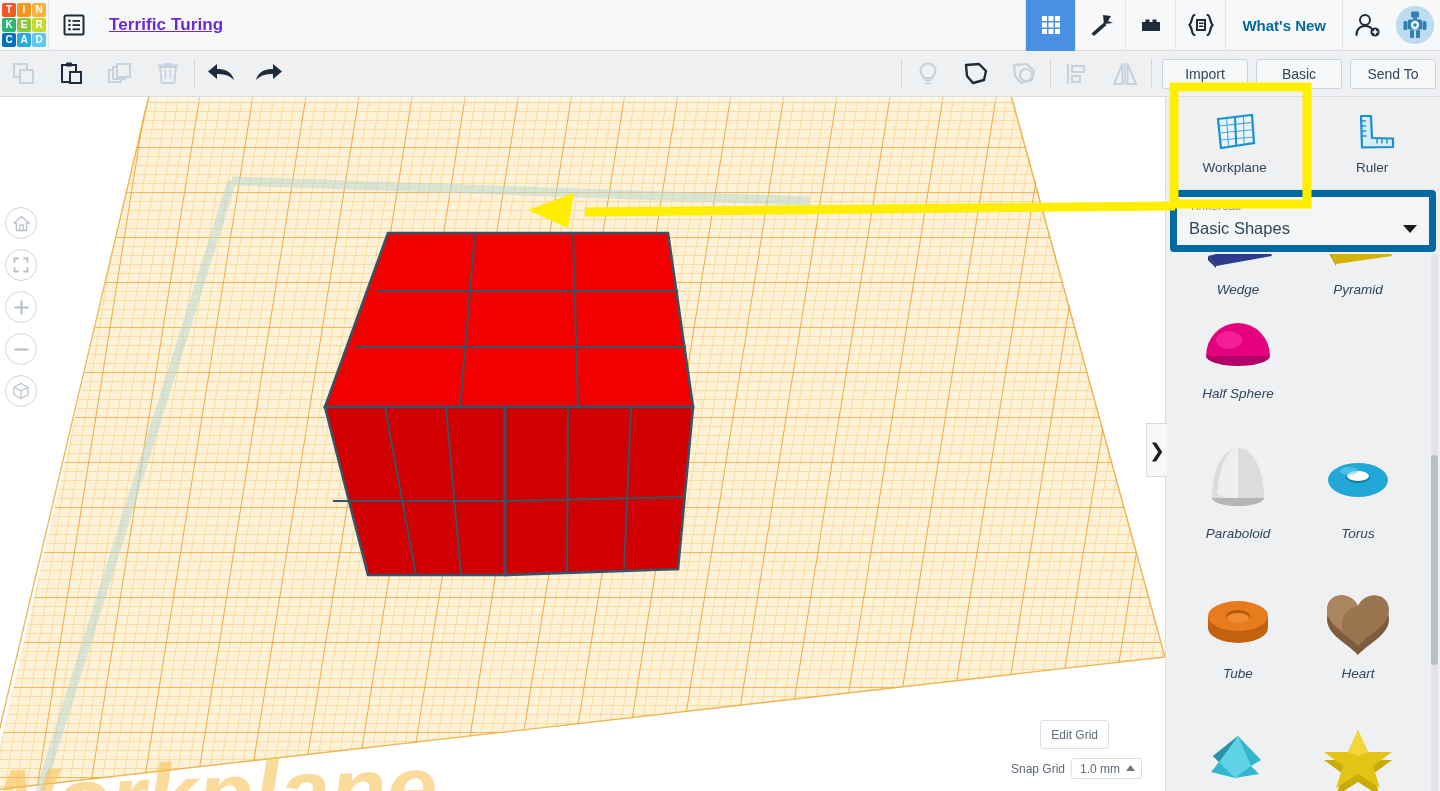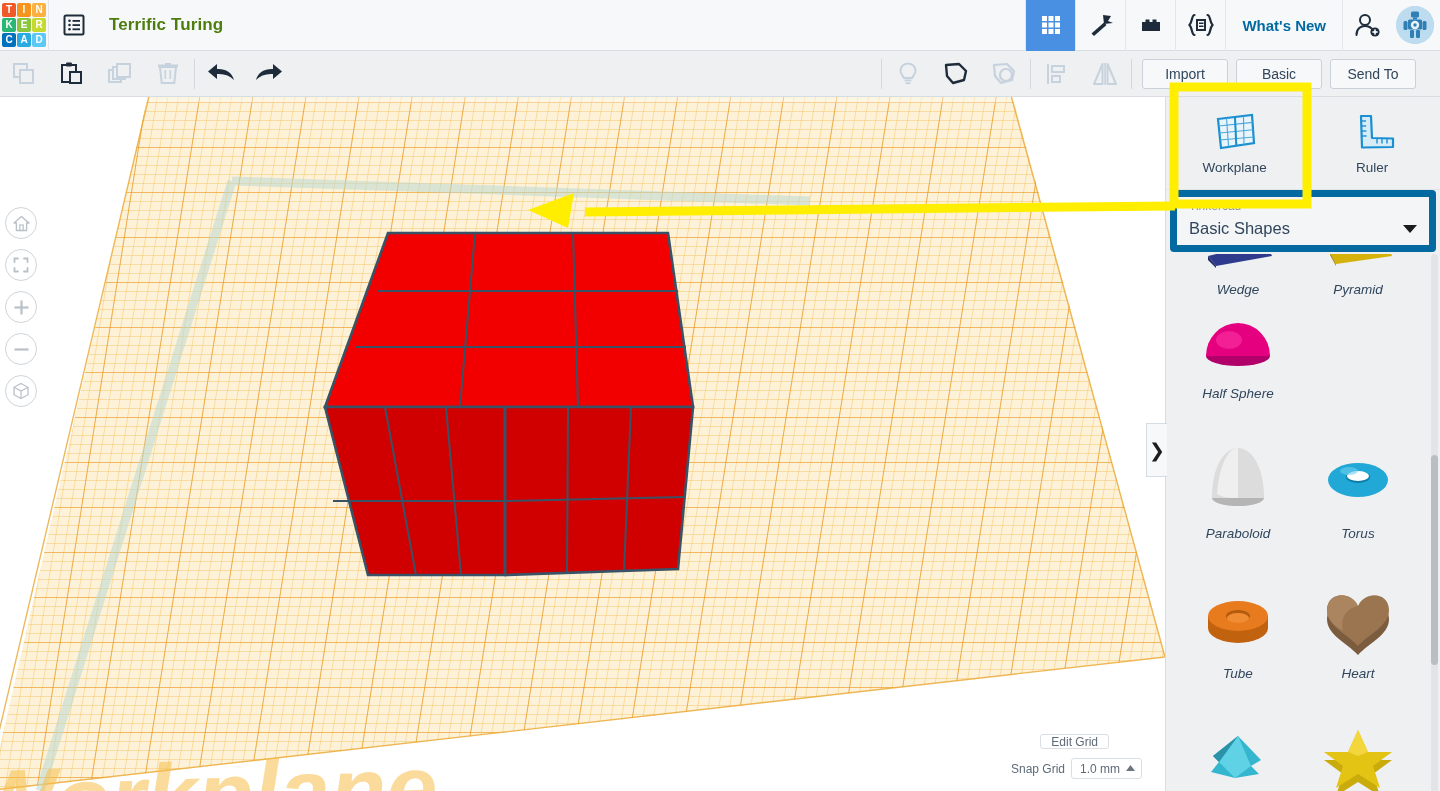--- a/index.html
+++ b/index.html
@@ -26,22 +26,22 @@
     display: flex; align-items: center; justify-content: center;
     color: #fff; font-weight: bold; font-size: 10px; line-height: 1;
     border-radius: 2px; font-family: "Liberation Sans", sans-serif;
   }
   .hdr-sep { width: 1px; height: 51px; background: #e3e6ea; }
   .doclist-btn {
     width: 50px; height: 51px; display: flex; align-items: center; justify-content: center;
     cursor: pointer;
   }
   .title-text {
-    font-size: 17px; font-weight: bold; color: #4d7c0f;
-    margin-left: 10px; letter-spacing: .1px;
+    font-size: 17px; font-weight: bold; color: #6d28d9;
+    margin-left: 10px; letter-spacing: .1px; text-decoration: underline;
   }
   .hdr-right { margin-left: auto; display: flex; align-items: center; height: 51px; }
   .hdr-icon-btn {
     width: 50px; height: 51px; display: flex; align-items: center; justify-content: center;
     border-left: 1px solid #e3e6ea; cursor: pointer; background: transparent;
   }
   .hdr-icon-btn.active { background: #4a90e2; }
   .whats-new {
     height: 51px; display: flex; align-items: center; padding: 0 16px;
     color: #0369a1; font-size: 15px; font-weight: bold;
@@ -57,21 +57,21 @@
   .toolbar {
     position: absolute; top: 51px; left: 0; width: 1440px; height: 46px;
     background: #eef0f2; border-bottom: 1px solid #d9dde2;
     display: flex; align-items: center;
   }
   .tb-btn {
     width: 48px; height: 46px; display: flex; align-items: center; justify-content: center;
     cursor: pointer;
   }
   .tb-sep { width: 1px; height: 30px; background: #d4d8dd; margin: 0 2px; }
-  .tb-right { margin-left: auto; display: flex; align-items: center; height: 46px; padding-right: 24px; }
+  .tb-right { margin-left: auto; display: flex; align-items: center; height: 46px; padding-right: 4px; }
   .tb-text-btn {
     height: 30px; min-width: 86px; padding: 0 14px; margin-left: 8px;
     border: 1px solid #cbd1d8; border-radius: 3px; background: #f7f8f9;
     color: #31465c; font-size: 14px; display: flex; align-items: center;
     justify-content: center; cursor: pointer; white-space: nowrap;
   }
 
   
   .viewport {
     position: absolute; top: 97px; left: 0; width: 1165px; height: 694px;
@@ -88,21 +88,21 @@
     position: absolute; left: 5px; width: 32px; height: 32px;
     border: 1.5px solid #cfd5da; border-radius: 50%;
     background: rgba(255,255,255,0.55);
     display: flex; align-items: center; justify-content: center;
     cursor: pointer;
   }
 
   
   .edit-grid-btn {
     position: absolute; right: 56px; bottom: 42px;
-    height: 15px; padding: 0 10px; border: 1px solid #dadfe4; border-radius: 3px;
+    height: 29px; padding: 0 10px; border: 1px solid #dadfe4; border-radius: 3px;
     background: rgba(255,255,255,0.75); color: #5e6b78; font-size: 12px;
     display: flex; align-items: center; cursor: pointer;
   }
   .snap-row {
     position: absolute; right: 23px; bottom: 12px;
     display: flex; align-items: center; gap: 6px;
   }
   .snap-label { color: #5e6b78; font-size: 12px; }
   .snap-select {
     height: 21px; padding: 0 6px 0 8px; border: 1px solid #dadfe4; border-radius: 3px;

